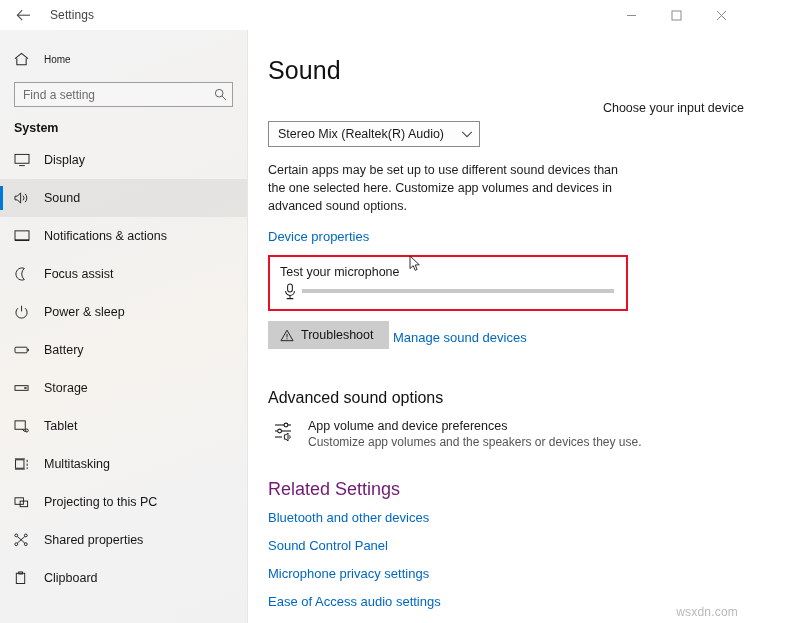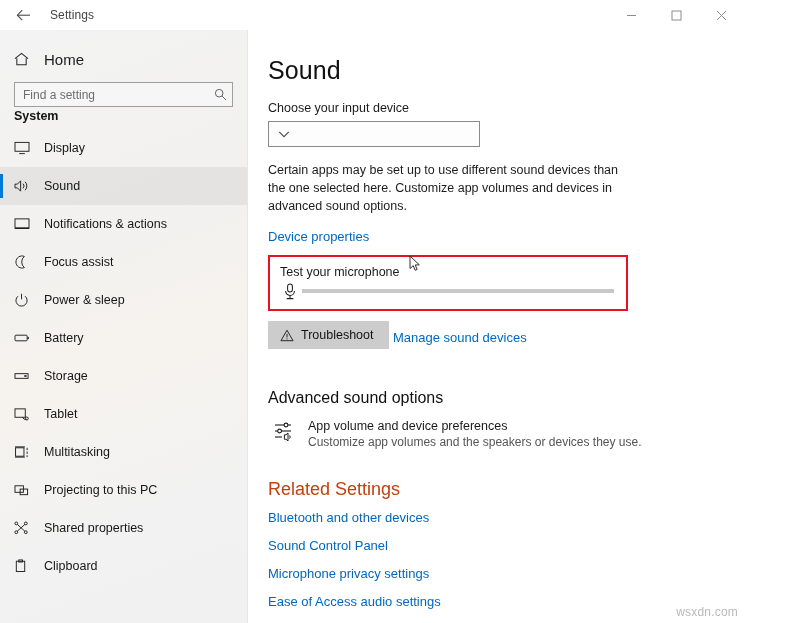--- a/index.html
+++ b/index.html
@@ -88,28 +88,28 @@
     padding-left: 14px;
     margin-bottom: 6px;
   }
   .home-row .ico {
     width: 26px;
     display: flex;
     align-items: center;
     color: #262626;
   }
   .home-row .lbl {
-    font-size: 15px;
+    font-size: 10px;
     color: #1b1b1b;
     padding-left: 4px;
   }
   .search-wrap {
     padding: 0 14px 0 14px;
     margin-top: 2px;
-    margin-bottom: 2px;
+    margin-bottom: 14px;
   }
   .search-box {
     height: 25px;
     border: 1px solid #9e9e9e;
     background: #f6f6f6;
     display: flex;
     align-items: center;
     box-sizing: border-box;
     padding: 0 5px 0 8px;
   }
@@ -186,20 +186,21 @@
     font-size: 25px;
     font-weight: normal;
     color: #111;
     margin: 0 0 16px 0;
     letter-spacing: .1px;
   }
   .field-label {
     font-size: 12.5px;
     color: #1a1a1a;
     margin-bottom: 6px;
+    text-align: right;
   }
   .combo {
     width: 212px;
     height: 26px;
     border: 1px solid #8a8a8a;
     background: #fdfdfd;
     display: flex;
     align-items: center;
     box-sizing: border-box;
     padding: 0 6px 0 9px;
@@ -313,21 +314,21 @@
     color: #1a1a1a;
     margin-bottom: 2px;
   }
   .adv-txt .a2 {
     font-size: 12px;
     color: #555;
     text-align: center;
   }
   .rel-head {
     font-size: 18px;
-    color: #c2410c;
+    color: #701a75;
     margin: 30px 0 10px 0;
     font-weight: normal;
   }
   .rel-links .link { display: block; margin-bottom: 13px; }
 
   .watermark {
     position: absolute;
     right: 6px;
     bottom: 4px;
     font-size: 12px;
@@ -533,20 +534,21 @@
       </div>
     </div>
 
     <div class="content">
 
       <h1 class="page-title">Sound</h1>
 
       <div class="field-label">Choose your input device</div>
 
       <div class="combo">
+        <span class="val">Stereo Mix (Realtek(R) Audio)</span>
         <span class="chev">
           <svg width="12" height="9" viewBox="0 0 12 9">
               <path d="M1.2 1.8 L6 6.6 L10.8 1.8" fill="none" stroke="currentColor" stroke-width="1.1"></path>
             </svg>
         </span>
       </div>
 
       <div class="para">Certain apps may be set up to use different sound devices than the one selected here. Customize app volumes and devices in advanced sound options.</div>
 
       <div class="link">Device properties</div>

